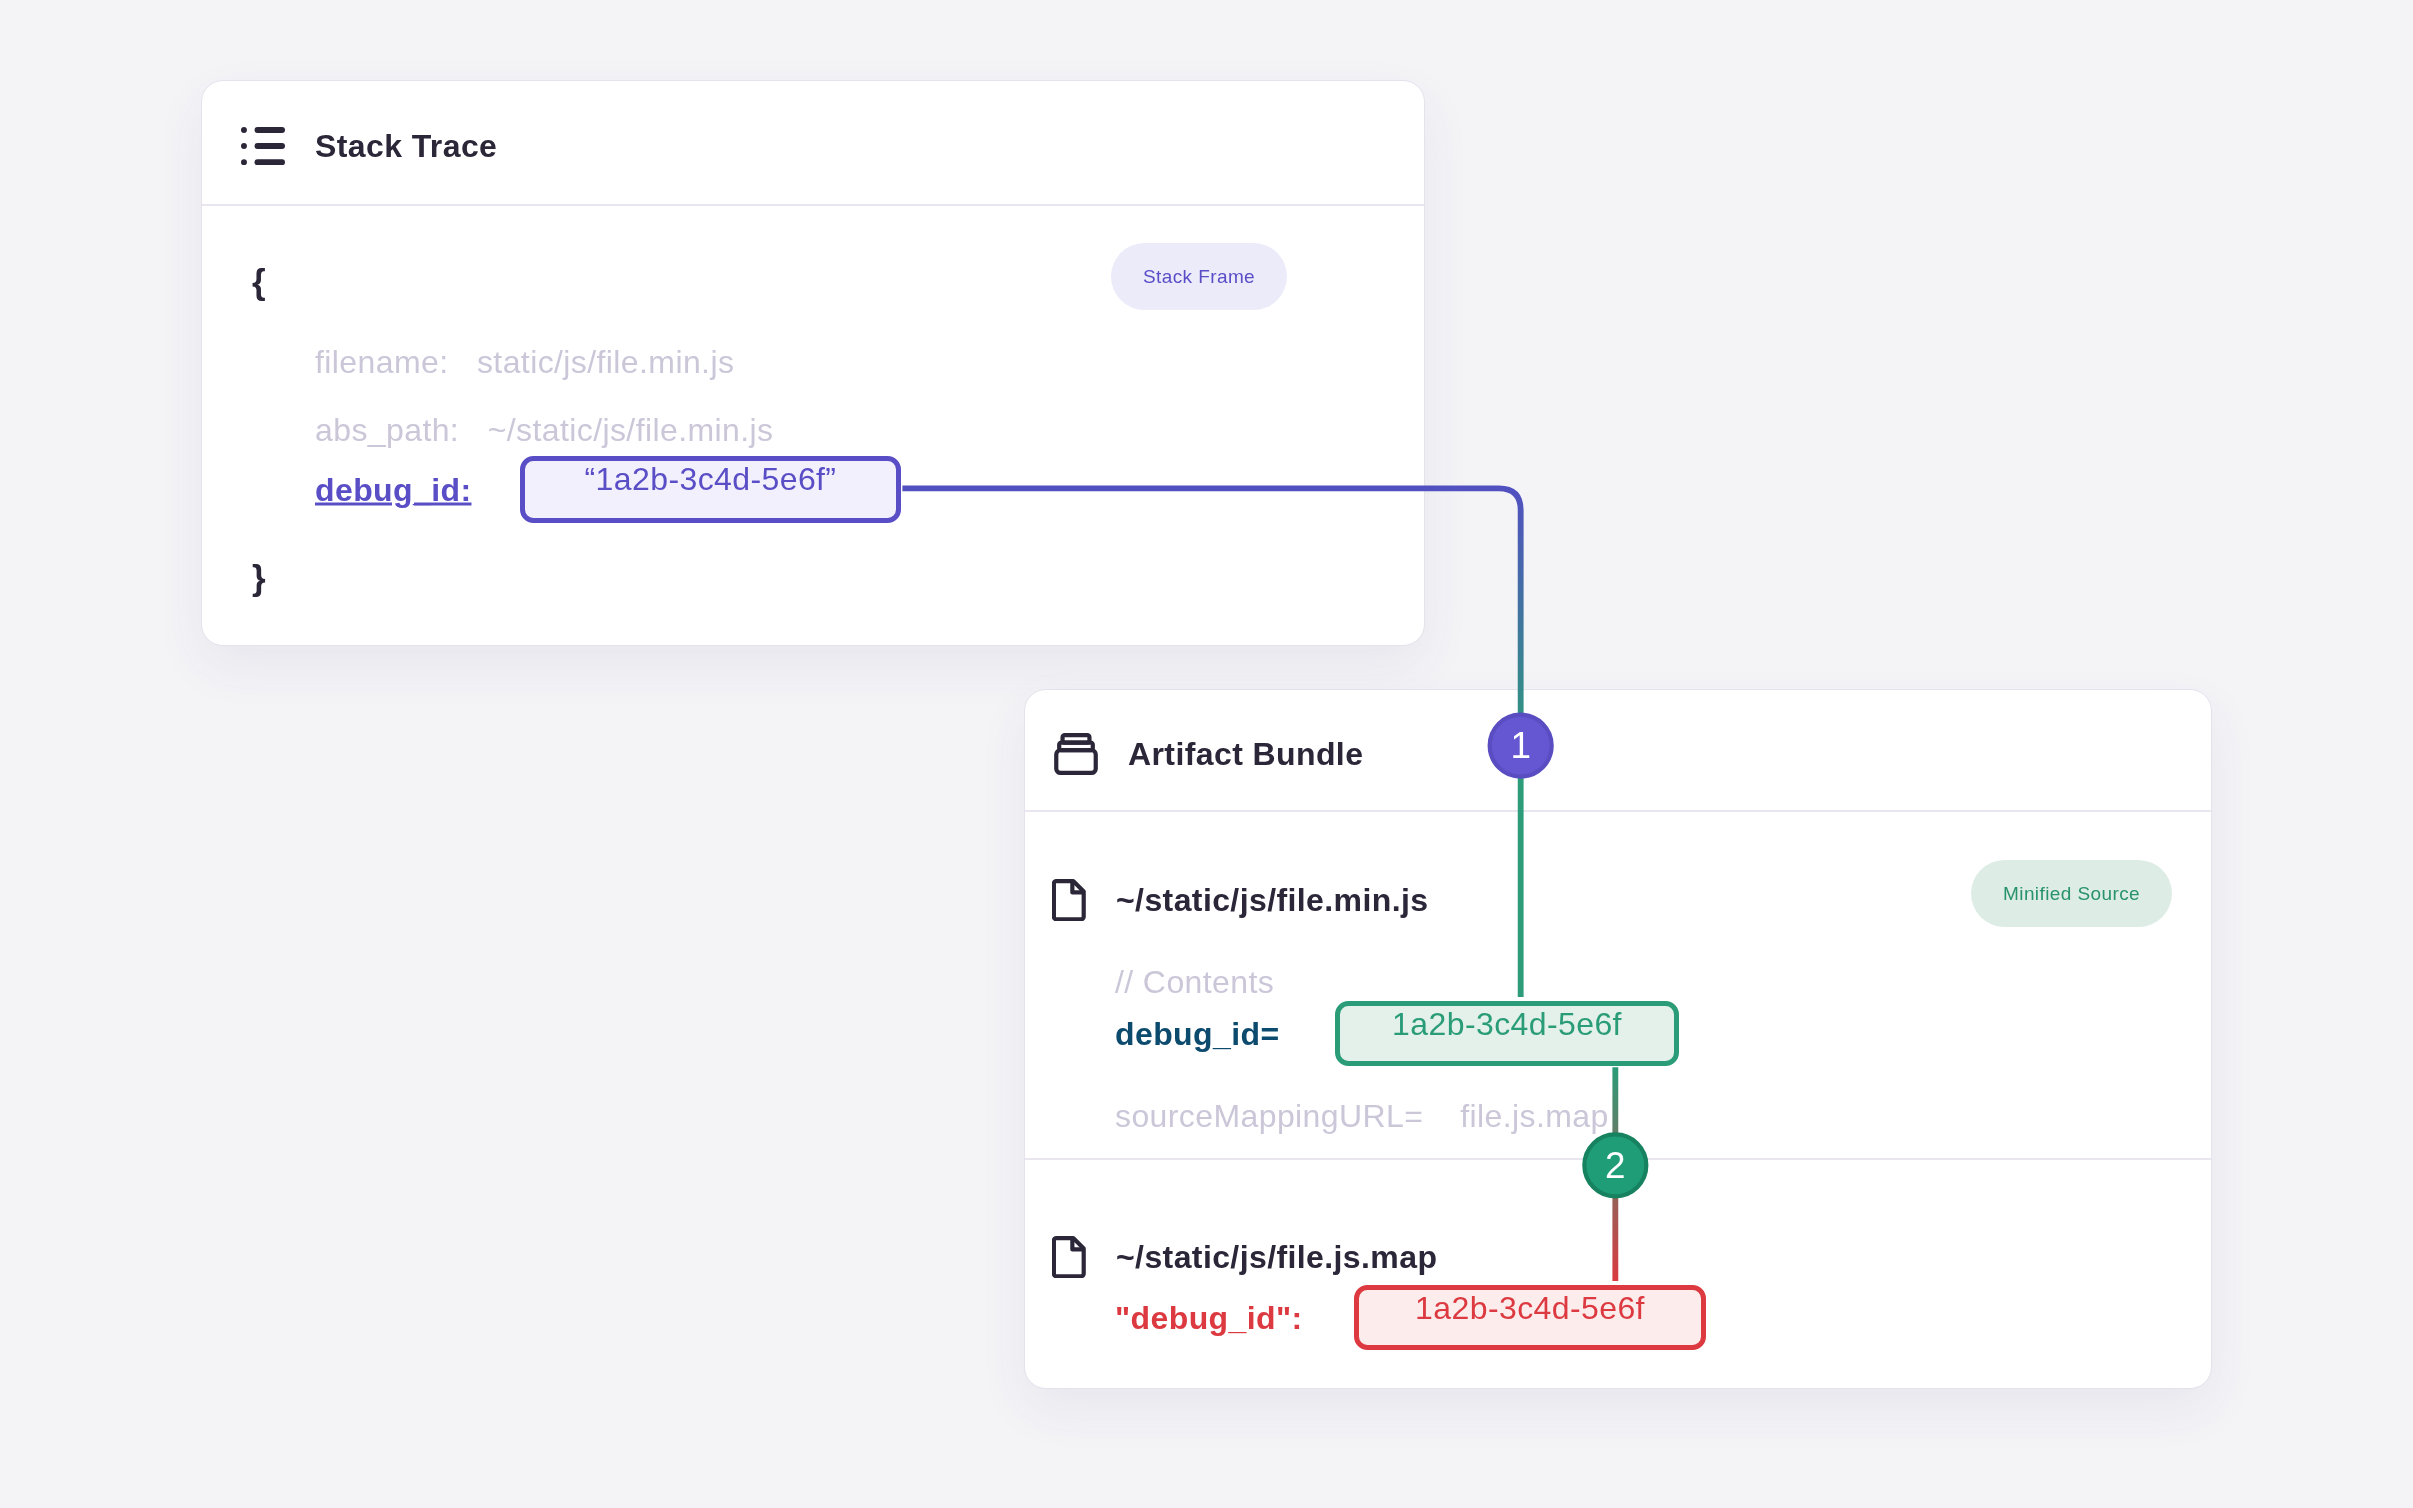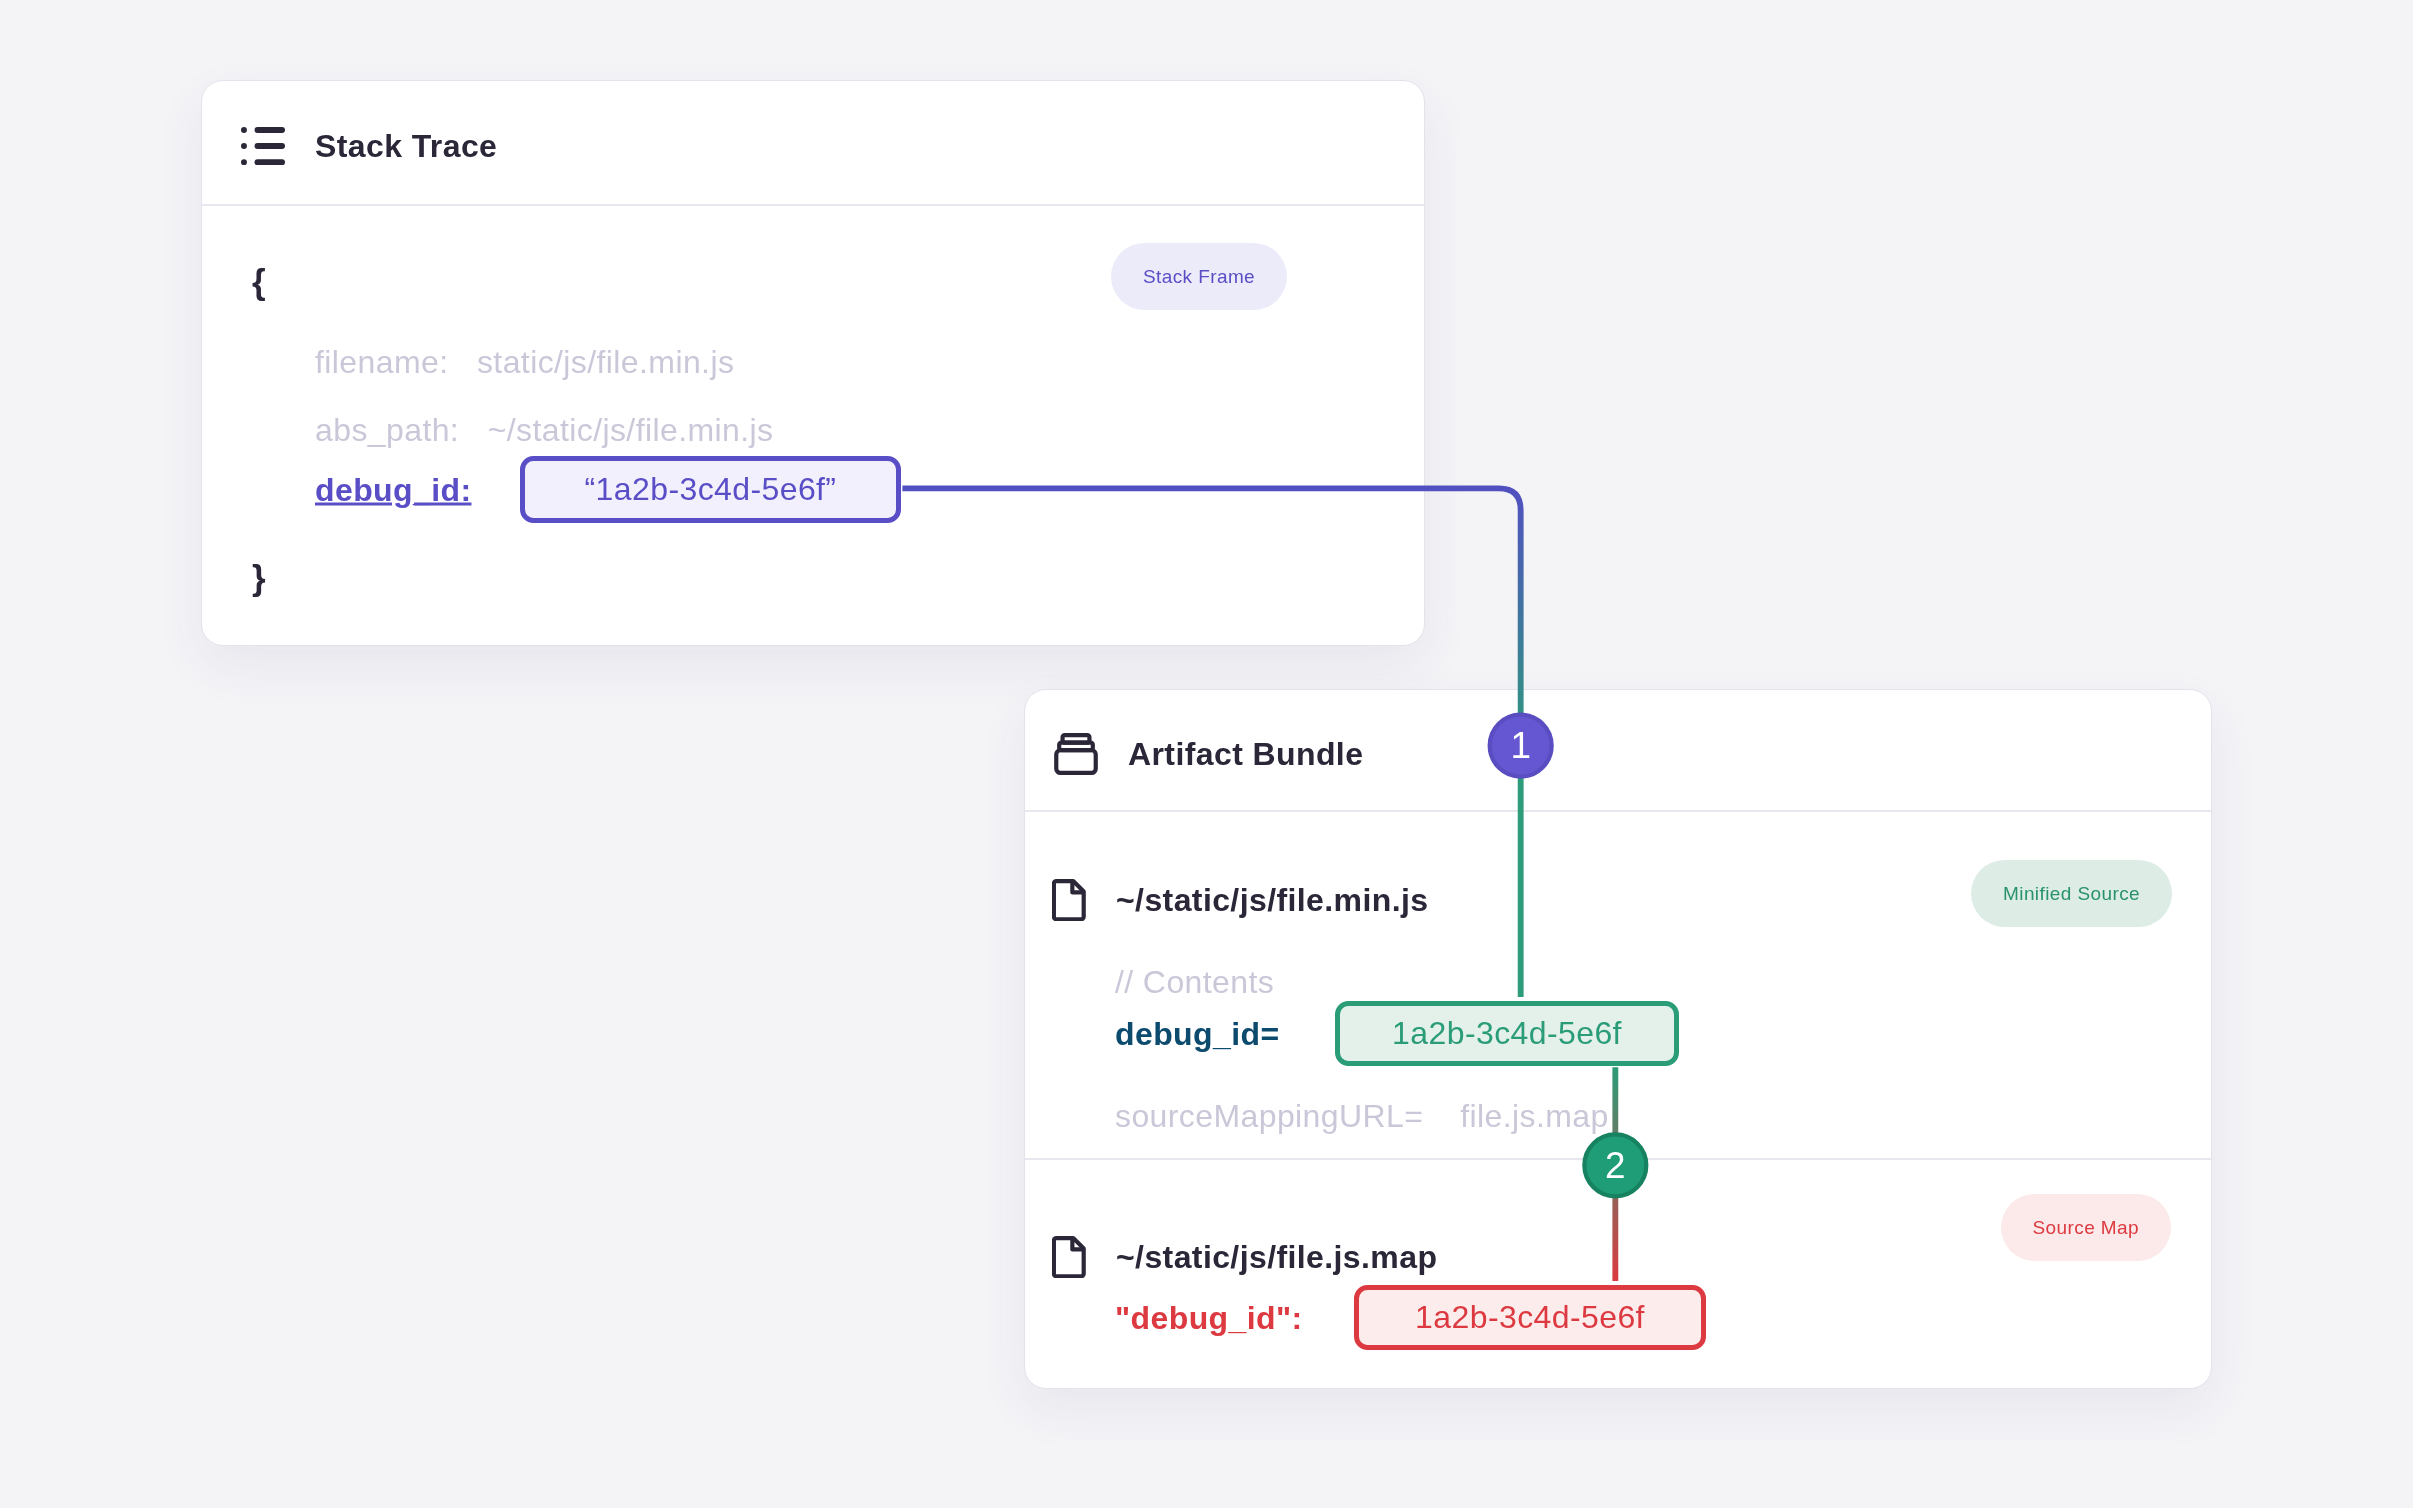--- a/index.html
+++ b/index.html
@@ -49,21 +49,21 @@
     display: inline-flex; align-items: center; justify-content: center;
     height: 67px; border-radius: 34px; padding: 0 32px;
     font-size: 19px; letter-spacing: 0.4px;
   }
   .pill-purple { background: #ecebfa; color: #5a4ec7; }
   .pill-green  { background: #ddede6; color: #28926e; }
   .pill-red    { background: #fce9e9; color: #dc3a40; }
 
   .chip {
     position: absolute;
-    display: flex; align-items: center; justify-content: center;
+    display: flex; align-items: flex-start; justify-content: center;
     border-radius: 13.4px; font-size: 32px; letter-spacing: 0.4px;
   }
   #chip-stack {
     left: 318px; top: 375px; width: 381px; height: 67px;
     background: #f2f0fc; border: 5px solid #5a4ec7; color: #5a4ec7;
   }
   #chip-min {
     left: 310px; top: 311px; width: 344px; height: 65px;
     background: #e4f1eb; border: 5px solid #2a9c78; color: #2a9c78;
   }
@@ -172,23 +172,20 @@
 
     <div class="row file-row" style="left:27px; top:567px; transform:translateY(-50%);">
       <span class="file-icon">
         <svg width="34" height="42" viewBox="0 0 40 50">
           <path d="M5 2.5 h20 L37.5 15 V45 a3 3 0 0 1 -3 3 H5 a3 3 0 0 1 -3 -3 V5.5 a3 3 0 0 1 3 -3 Z" fill="none" stroke="#2b2638" stroke-width="5" stroke-linejoin="round"></path>
           <path d="M24 4 V16 H36" fill="none" stroke="#2b2638" stroke-width="5" stroke-linejoin="round"></path>
         </svg>
       </span>
       <span class="file-path">~/static/js/file.js.map</span>
     </div>
-    <div class="row" style="right:40px; top:504px;">
-      <span class="pill pill-red">Source Map</span>
-    </div>
 
     <div class="row code red" style="left:90px; top:628px; transform:translateY(-50%); font-weight:600;">"debug_id":</div>
     <div class="chip" id="chip-map">
       <span>1a2b-3c4d-5e6f</span>
     </div>
   </div>
 
   <svg class="overlay" width="2413" height="1508" viewBox="0 0 2880 1800">
     <defs>
       <linearGradient id="grad1" gradientUnits="userSpaceOnUse" x1="0" y1="583" x2="0" y2="900">

